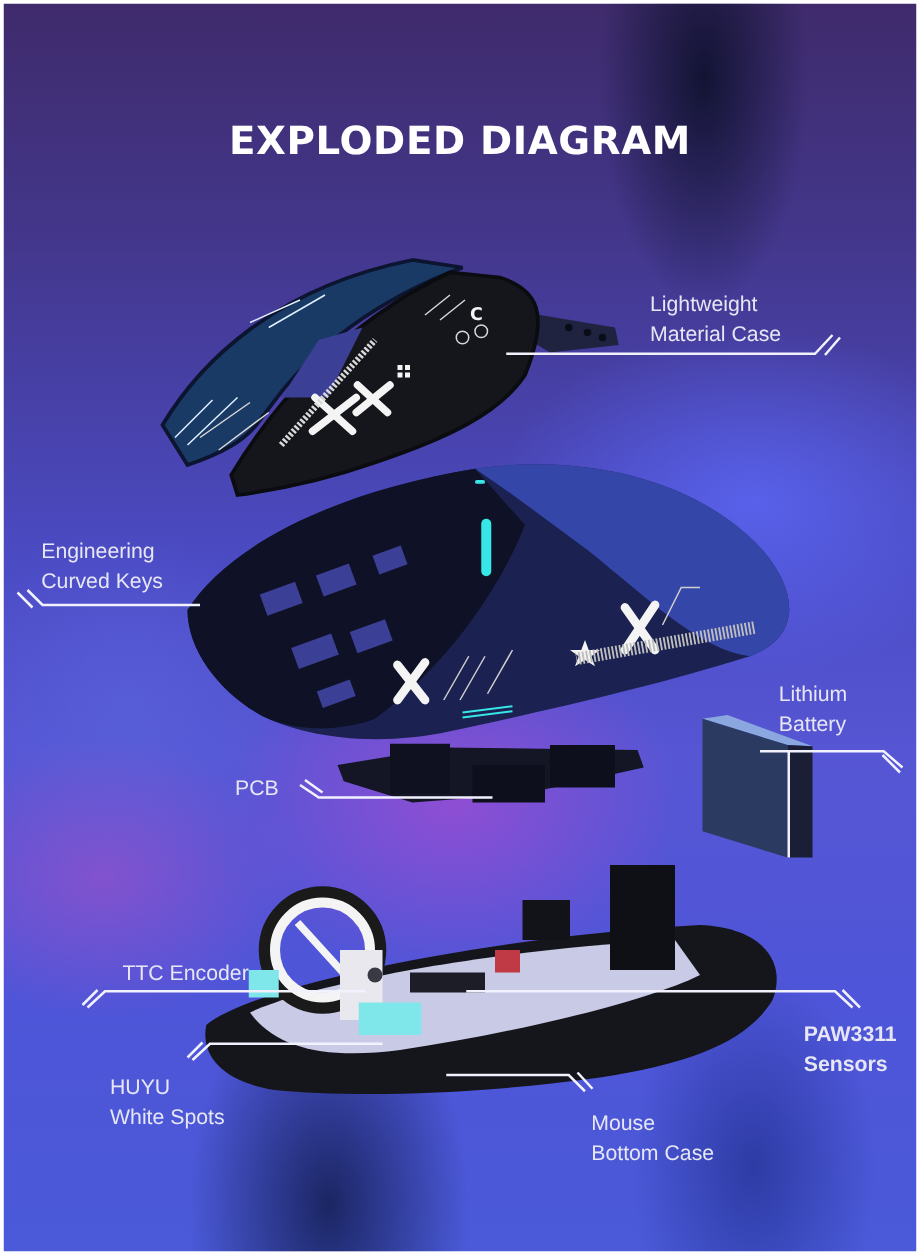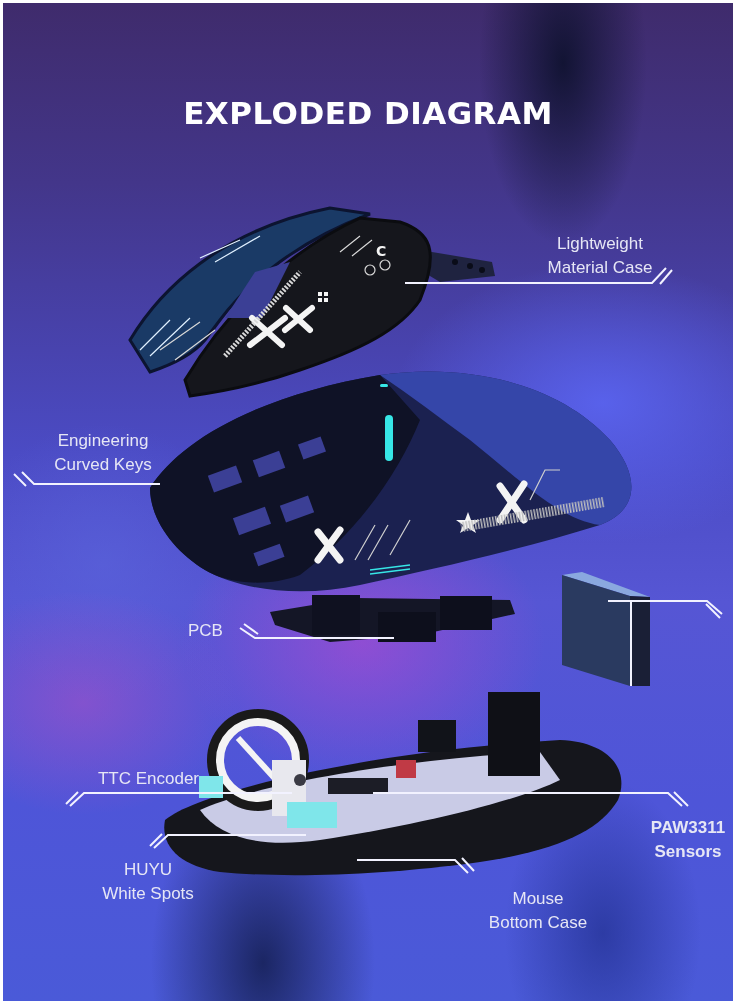--- a/index.html
+++ b/index.html
@@ -16,21 +16,21 @@
         radial-gradient(ellipse 140px 220px at 600px 930px, rgba(25,40,130,0.6), rgba(25,40,130,0) 70%),
         linear-gradient(180deg, #3f2b6c 0%, #43368a 18%, #4b4bc4 45%, #5656d4 60%, #4e55d8 80%, #4a5ad8 100%);
     }
     .title {
       position: absolute; left: 0; width: 730px; top: 92px; text-align: center;
       font-family: "DejaVu Sans", sans-serif; font-weight: bold; font-size: 31px;
       color: #ffffff; letter-spacing: 0.5px;
     }
     .label {
       position: absolute; font-family: "Liberation Sans", sans-serif; font-size: 17px;
-      line-height: 24px; color: #e6e6f5; text-align: center; white-space: nowrap;
+      line-height: 24px; color: #e6e6f5; text-align: left; white-space: nowrap;
     }
     .label .l { display: block; }
     svg.art { position: absolute; left: 0; top: 0; }
   </style>
 </head>
 <body>
 
 <div class="frame">
 
   <div class="title">EXPLODED DIAGRAM</div>
@@ -179,20 +179,24 @@
   <div class="label" style="left:517px; top:229px; width:160px;">
     <span class="l">Lightweight</span>
     <span class="l">Material Case</span>
   </div>
 
   <div class="label" style="left:30px; top:426px; width:140px;">
     <span class="l">Engineering</span>
     <span class="l">Curved Keys</span>
   </div>
 
+  <div class="label" style="left:620px; top:541px; width:90px;">
+    <span class="l">Lithium</span>
+    <span class="l">Battery</span>
+  </div>
 
   <div class="label" style="left:185px; top:616px; width:50px; text-align:left;">
     <span class="l">PCB</span>
   </div>
 
   <div class="label" style="left:76px; top:764px; width:120px; text-align:right;">
     <span class="l">TTC Encoder</span>
   </div>
 
   <div class="label" style="left:640px; top:813px; width:90px;font-weight:bold;">

